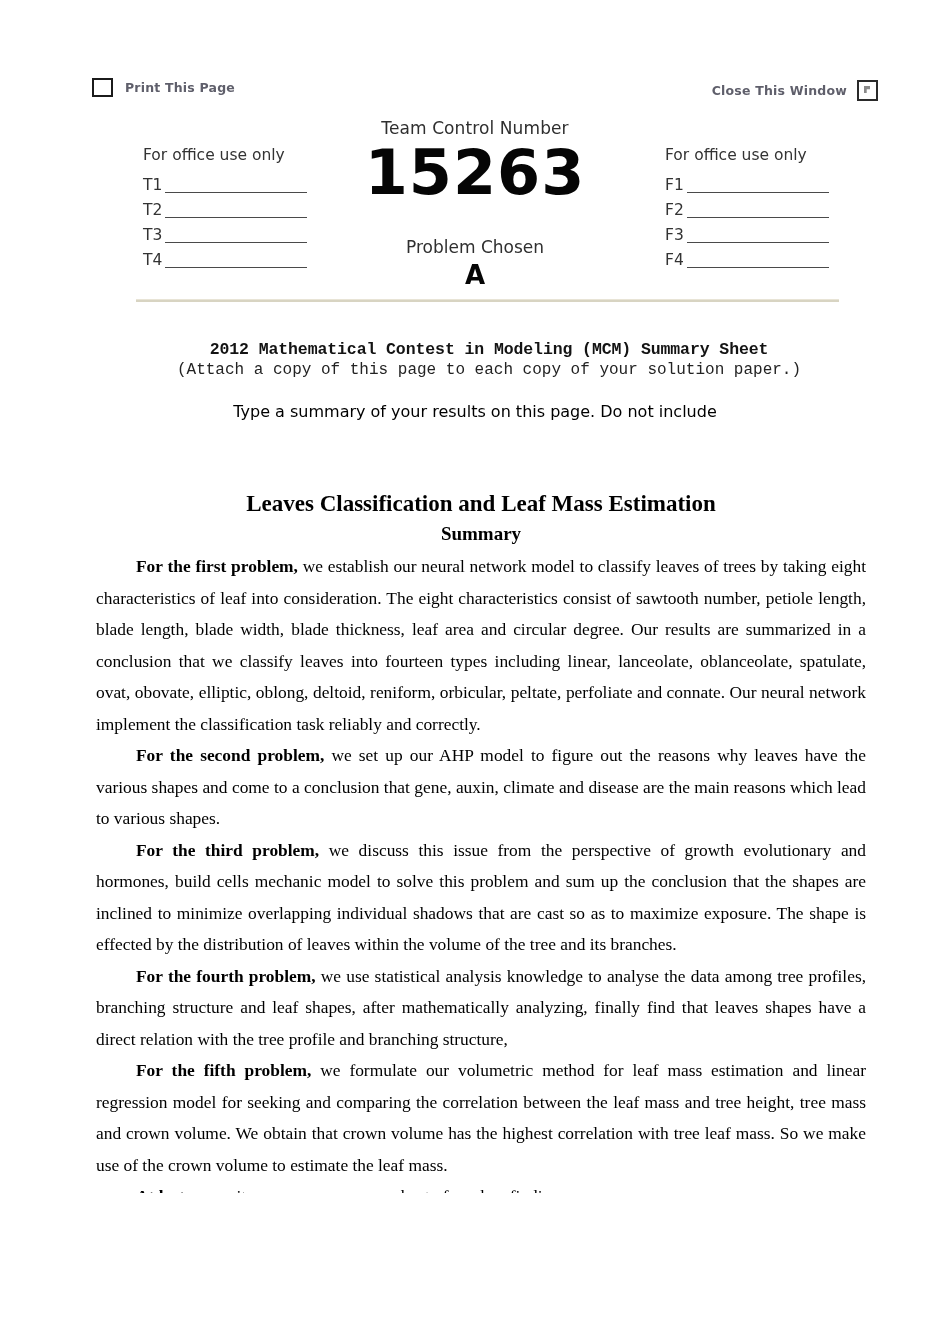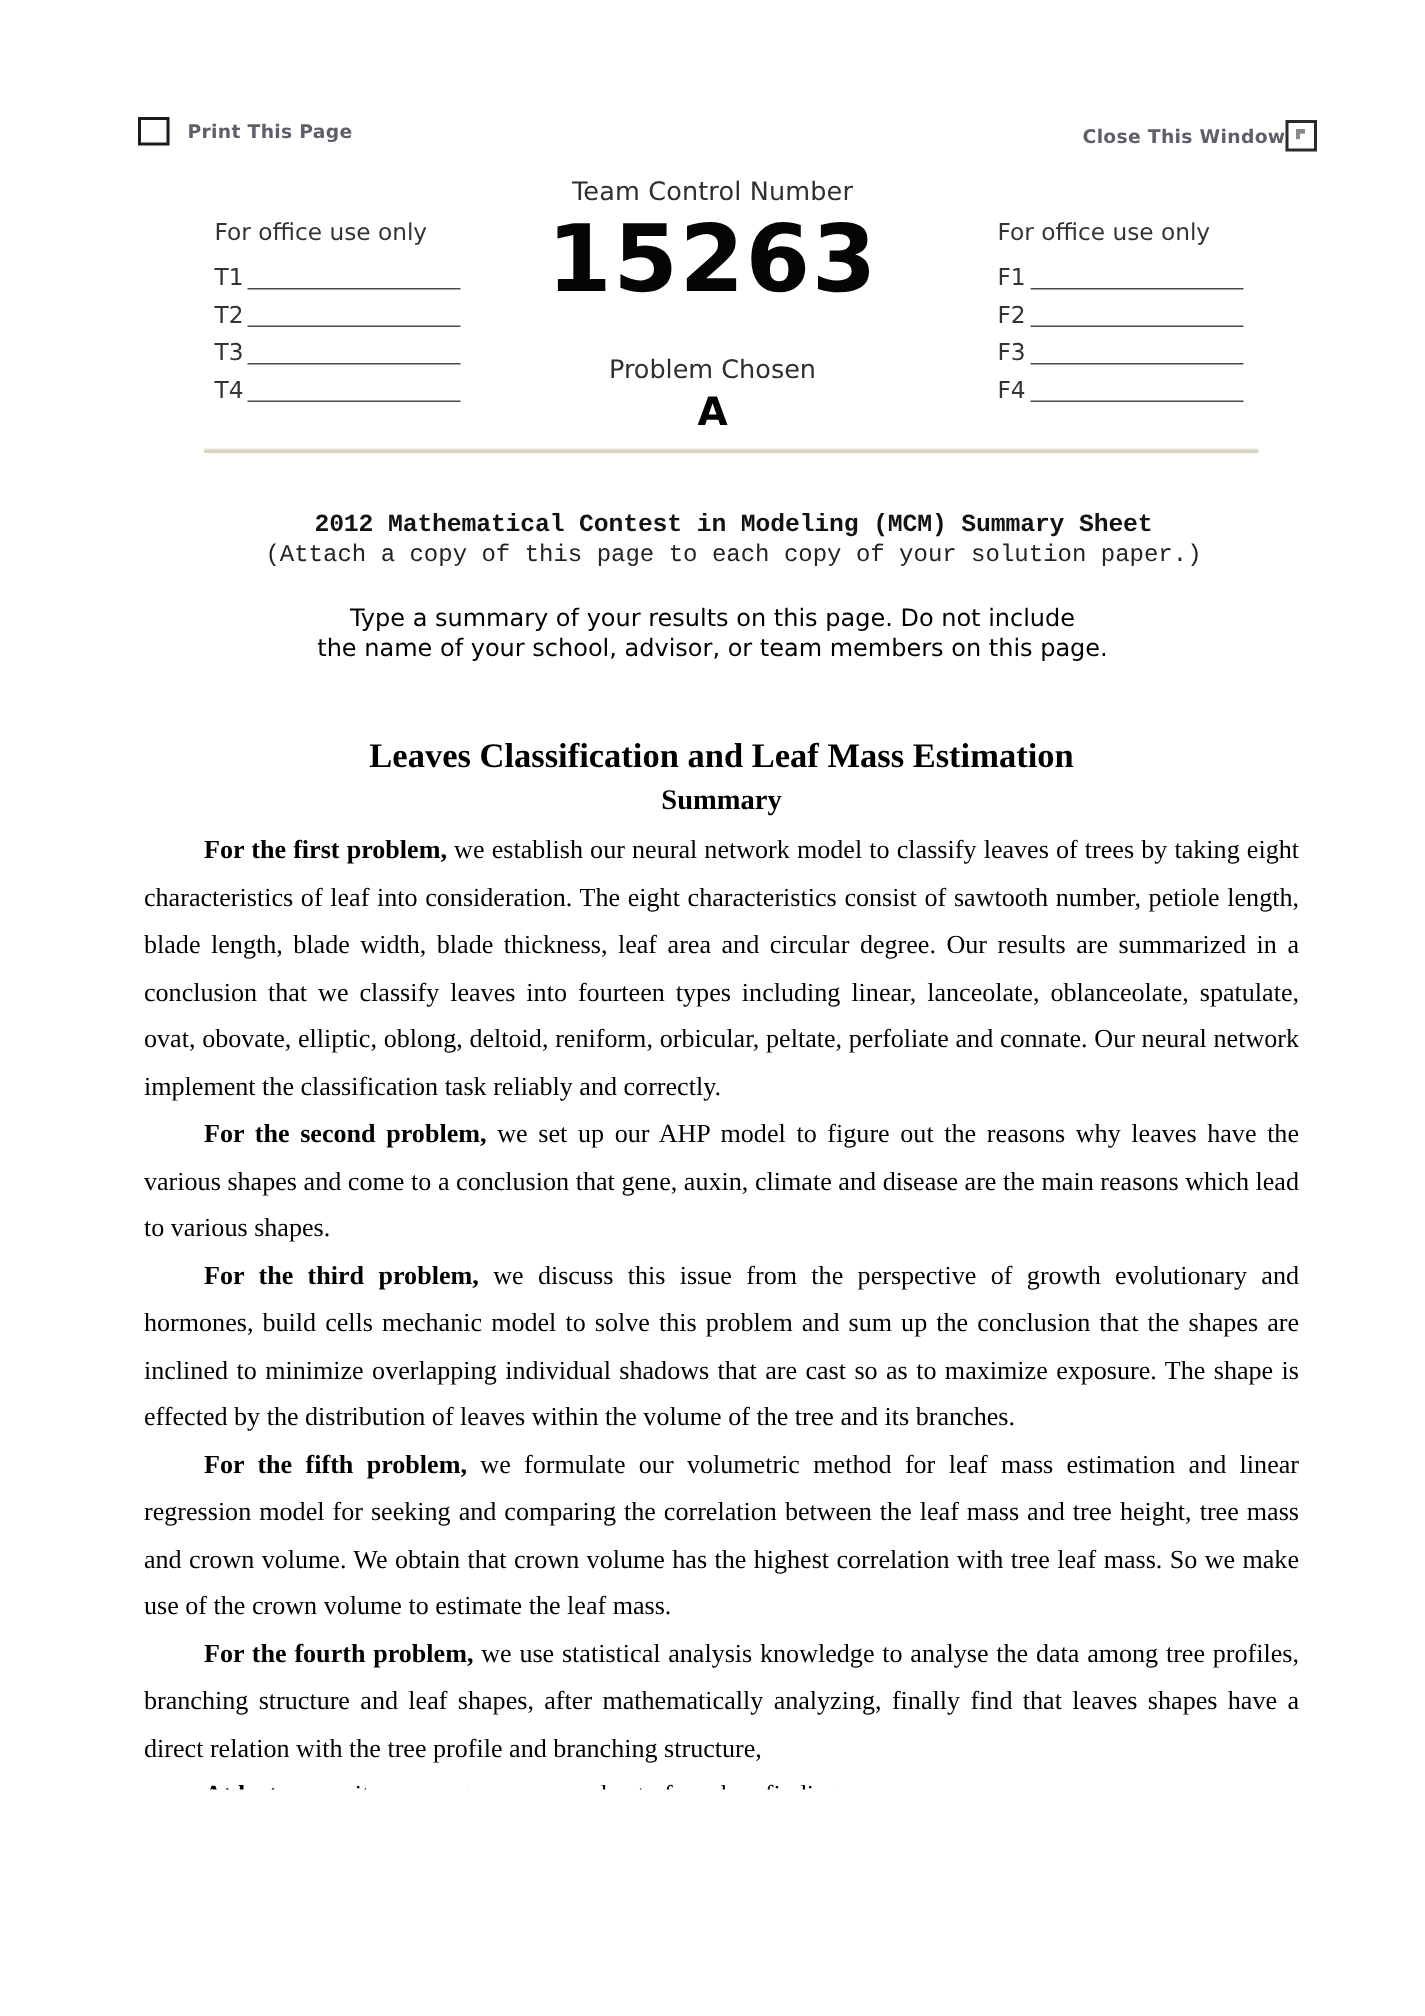--- a/index.html
+++ b/index.html
@@ -49,21 +49,21 @@
   }
   .print-group .topbar-label { margin-left: 12px; }
 
   .close-group {
     position: absolute;
     right: 72px;
     top: 2px;
     display: flex;
     align-items: center;
   }
-  .close-group .topbar-label { }
+  .close-group .topbar-label { margin-right: 10px; }
   .close-box {
     width: 21px;
     height: 21px;
     border: 2px solid #2a2a2a;
     background: #ffffff;
     box-sizing: border-box;
     position: relative;
   }
   .close-box::after {
     content: "";
@@ -301,38 +301,37 @@
 
 <div class="divider"></div>
 
 <div class="sheet-title-block">
   <div class="sheet-title">2012 Mathematical Contest in Modeling (MCM) Summary Sheet</div>
   <div class="sheet-sub">(Attach a copy of this page to each copy of your solution paper.)</div>
 </div>
 
 <div class="sheet-note">
   <div>Type a summary of your results on this page. Do not include</div>
-  <div>the name of your school, advisor, or team members on this page.</div>
 </div>
 
 <div class="doc">
   <h1 class="doc-title">Leaves Classification and Leaf Mass Estimation</h1>
   <h2 class="doc-subtitle">Summary</h2>
 
   <p class="para">
     <b>For the first problem,</b><span> we establish our neural network model to classify leaves of trees by taking eight characteristics of leaf into consideration. The eight characteristics consist of sawtooth number, petiole length, blade length, blade width, blade thickness, leaf area and circular degree. Our results are summarized in a conclusion that we classify leaves into fourteen types including linear, lanceolate, oblanceolate, spatulate, ovat, obovate, elliptic, oblong, deltoid, reniform, orbicular, peltate, perfoliate and connate. Our neural network implement the classification task reliably and correctly.</span>
   </p>
   <p class="para">
     <b>For the second problem,</b><span> we set up our AHP model to figure out the reasons why leaves have the various shapes and come to a conclusion that gene, auxin, climate and disease are the main reasons which lead to various shapes.</span>
   </p>
   <p class="para">
     <b>For the third problem,</b><span> we discuss this issue from the perspective of growth evolutionary and hormones, build cells mechanic model to solve this problem and sum up the conclusion that the shapes are inclined to minimize overlapping individual shadows that are cast so as to maximize exposure. The shape is effected by the distribution of leaves within the volume of the tree and its branches.</span>
   </p>
   <p class="para">
+    <b>For the fourth problem,</b><span> we use statistical analysis knowledge to analyse the data among tree profiles, branching structure and leaf shapes, after mathematically analyzing, finally find that leaves shapes have a direct relation with the tree profile and branching structure,</span>
+  </p>
+  <p class="para">
     <b>For the fifth problem,</b><span> we formulate our volumetric method for leaf mass estimation and linear regression model for seeking and comparing the correlation between the leaf mass and tree height, tree mass and crown volume. We obtain that crown volume has the highest correlation with tree leaf mass. So we make use of the crown volume to estimate the leaf mass.</span>
-  </p>
-  <p class="para">
-    <b>For the fourth problem,</b><span> we use statistical analysis knowledge to analyse the data among tree profiles, branching structure and leaf shapes, after mathematically analyzing, finally find that leaves shapes have a direct relation with the tree profile and branching structure,</span>
   </p>
   <p class="para para-last">
     <b>At last,</b><span> we write one page summary sheet of our key findings.</span>
   </p>
 </div>
 
 </body></html>

